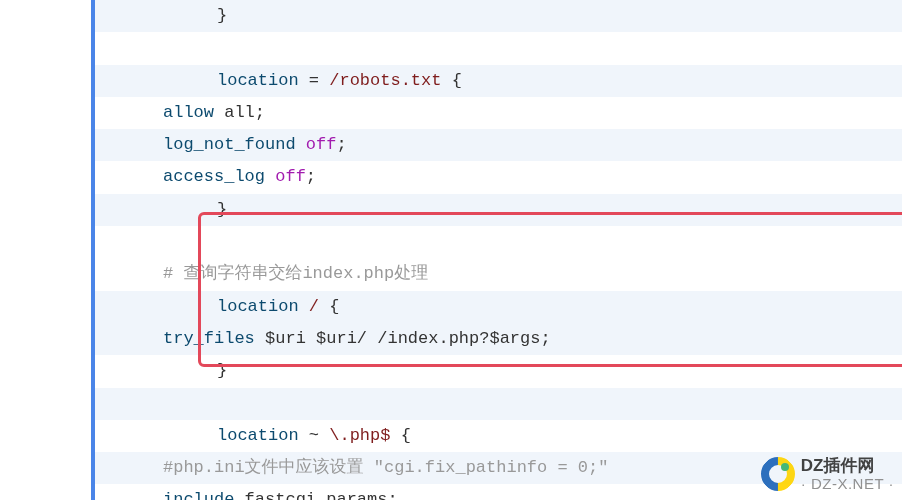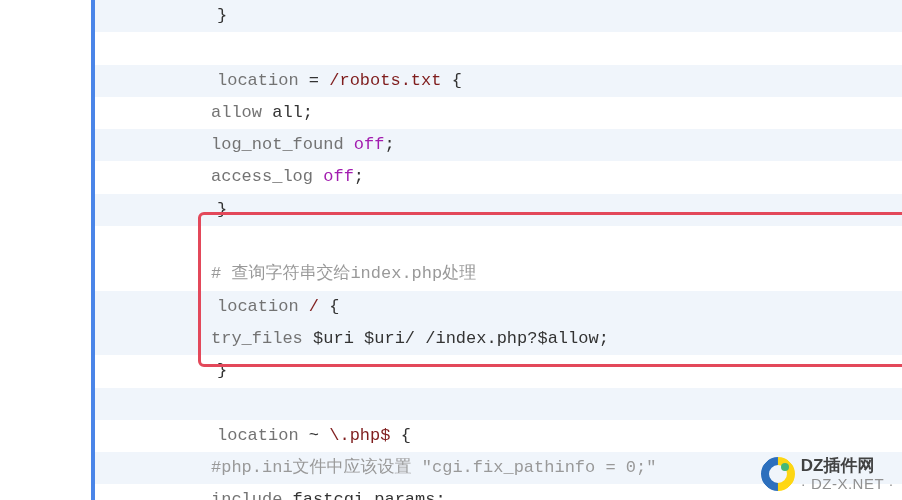--- a/index.html
+++ b/index.html
@@ -4,22 +4,22 @@
 <style>
 *{margin:0;padding:0;box-sizing:border-box}
 body{font-family:"Consolas","Monaco","Courier New",monospace;font-size:17px;line-height:1.9;background:#fff;width:902px;height:500px;overflow:hidden;position:relative}
 .container{display:flex;height:100%}
 .gutter{width:95px;background:#fff;border-right:4px solid #4a85e8;display:flex;flex-direction:column;flex-shrink:0}
 .gutter-inner{flex:1;background:#fff}
 .code-area{flex:1;position:relative;padding-left:0}
 .line{white-space:pre;padding:0}
 .line.stripe{background:#f0f5fb}
 .indent-2{padding-left:122px}
-.indent-3{padding-left:116px}
-.kw{color:#737373}
+.indent-3{padding-left:68px}
+.kw{color:#0c4a6e}
 .ident{color:#333}
 .sym{color:#333}
 .str{color:#7f1d1d}
 .val{color:#a21caf}
 .comment{color:#999}
 .var{color:#333}
 .highlight-box{position:absolute;border:3px solid #e3485a;border-radius:6px;pointer-events:none}
 .watermark{position:absolute;right:8px;bottom:8px;display:flex;align-items:center;gap:6px;opacity:.92}
 .wm-icon{width:34px;height:34px;position:relative}
 .wm-icon .c1{position:absolute;width:34px;height:34px;border:8px solid #1c64b8;border-radius:50%;border-right-color:transparent;border-bottom-color:transparent;transform:rotate(-45deg)}
@@ -44,21 +44,21 @@
     <div class="line stripe indent-2"><span class="kw">location</span><span class="sym"> = </span><span class="str">/robots.txt</span><span class="sym"> {</span></div>
     <div class="line indent-3"><span class="kw">allow</span><span class="ident"> all</span><span class="sym">;</span></div>
     <div class="line stripe indent-3"><span class="kw">log_not_found</span><span class="val"> off</span><span class="sym">;</span></div>
     <div class="line indent-3"><span class="kw">access_log</span><span class="val"> off</span><span class="sym">;</span></div>
     <div class="line stripe indent-2"><span class="sym">}</span></div>
 
     <div class="line indent-2">&nbsp;</div>
 
     <div class="line indent-3"><span class="comment"># 查询字符串交给index.php处理</span></div>
     <div class="line stripe indent-2"><span class="kw">location</span><span class="str"> / </span><span class="sym">{</span></div>
-    <div class="line stripe indent-3"><span class="kw">try_files</span><span class="var"> $uri $uri/ /index.php?$allow</span><span class="sym">;</span></div>
+    <div class="line stripe indent-3"><span class="kw">try_files</span><span class="var"> $uri $uri/ /index.php?$args</span><span class="sym">;</span></div>
     <div class="line indent-2"><span class="sym">}</span></div>
 
     <div class="line stripe indent-2">&nbsp;</div>
 
     <div class="line indent-2"><span class="kw">location</span><span class="sym"> ~ </span><span class="str">\.php$</span><span class="sym"> {</span></div>
     <div class="line stripe indent-3"><span class="comment">#php.ini文件中应该设置 "cgi.fix_pathinfo = 0;"</span></div>
     <div class="line indent-3"><span class="kw">include</span><span class="ident"> fastcgi_params</span><span class="sym">;</span></div>
 
     <div class="highlight-box" id="hbox" style="top: 212px; left: 103px; width: 795px; height: 155px;"></div>
   </div>

